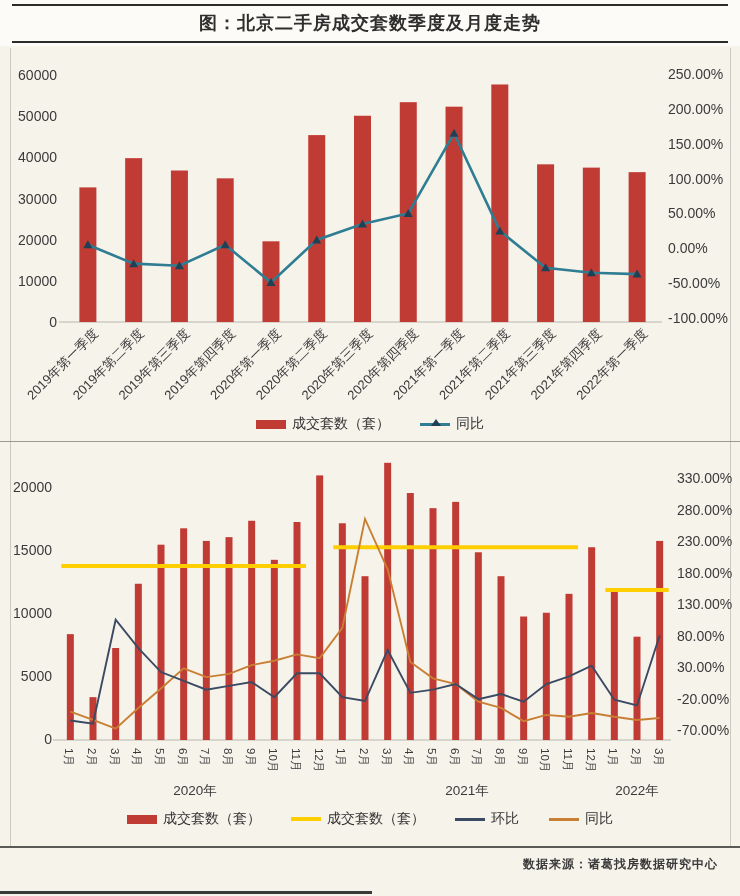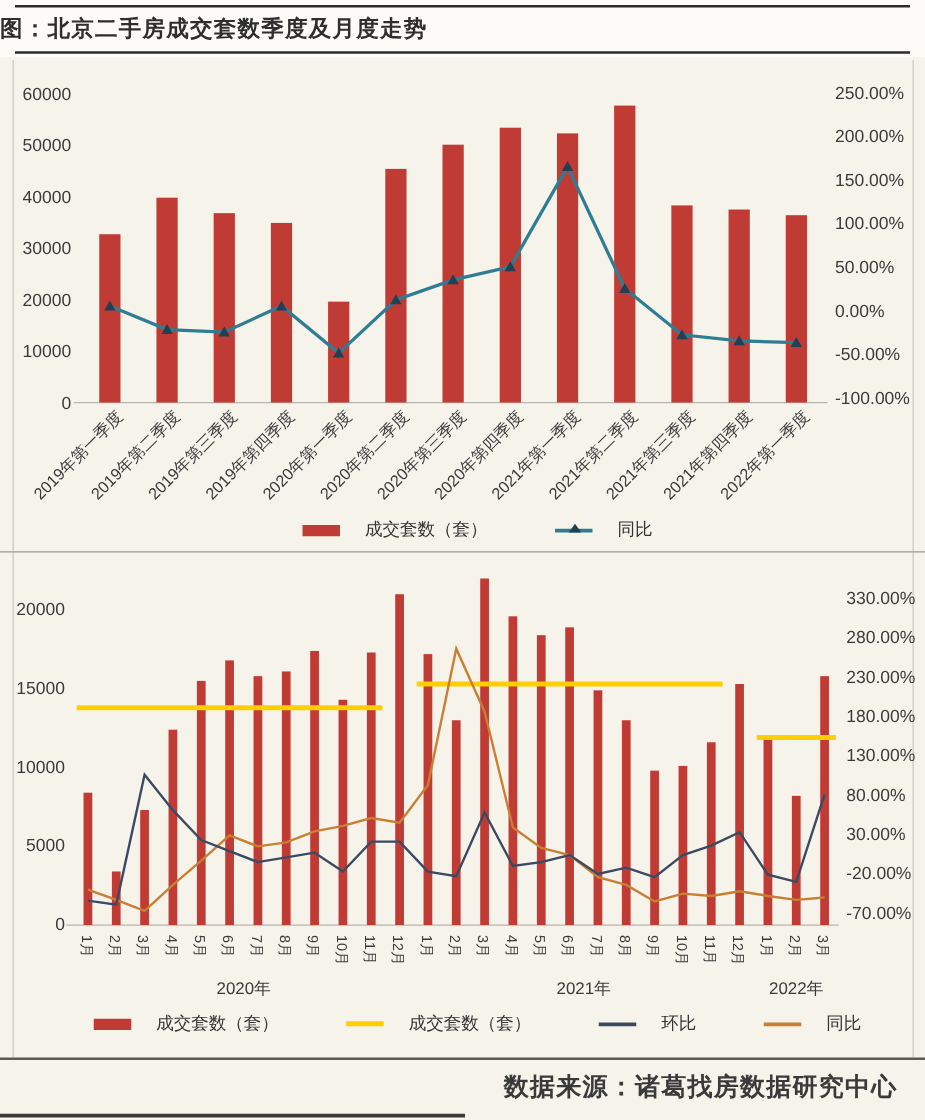--- a/index.html
+++ b/index.html
@@ -7,51 +7,51 @@
     width:740px;height:896px;position:relative;overflow:hidden;
     background:#f6f3eb;
     font-family:"Liberation Serif","DejaVu Serif",serif;
     color:#3a3a3a;
   }
   .title-strip{position:absolute;top:0;left:0;width:740px;height:46px;background:#fcfbf7;}
   .rule{position:absolute;background:#2b2b2b;}
   .rule-top{top:4px;left:12px;width:716px;height:2px;}
   .rule-under-title{top:41px;left:12px;width:716px;height:2px;}
   .page-title{
-    position:absolute;top:11px;left:0;width:740px;
+    position:absolute;top:11px;left:0;width:740px;text-align:center;
     font-size:18px;font-weight:bold;color:#2e2e2e;letter-spacing:1px;
   }
   .frame-left{position:absolute;left:10px;top:48px;width:1px;height:798px;background:#ccc9c0;}
   .frame-right{position:absolute;left:730px;top:48px;width:1px;height:798px;background:#ccc9c0;}
   .divider{position:absolute;top:441px;left:0;width:740px;height:1px;background:#9d9a93;}
   .bottom-rule{position:absolute;top:846px;left:0;width:740px;height:2px;background:#5a5a56;}
   .bottom-edge{position:absolute;top:891px;left:0;width:372px;height:3px;background:#3a3a38;}
   svg{position:absolute;left:0;}
   #svg-quarterly{top:48px;}
   #svg-monthly{top:443px;}
   svg text{font-family:"Liberation Sans","DejaVu Sans",sans-serif;fill:#3a3a3a;}
   .legend{
     position:absolute;left:0;width:740px;display:flex;justify-content:center;
     align-items:center;gap:30px;
     font-family:"Liberation Serif","DejaVu Serif",serif;
     font-size:14px;color:#333;
   }
   #legend-quarterly{top:412px;height:24px;}
   #legend-monthly{top:807px;height:24px;}
-  .legend-item{display:flex;align-items:center;gap:20px;margin-left:24px;}
+  .legend-item{display:flex;align-items:center;gap:6px;}
   .sw-bar{width:30px;height:9px;display:inline-block;}
   .sw-line{width:30px;height:3px;display:inline-block;position:relative;}
   .sw-line .tri{
     position:absolute;left:11px;top:-4px;width:0;height:0;
     border-left:5px solid transparent;border-right:5px solid transparent;
     border-bottom:7px solid #1f4055;
   }
   .source-line{
     position:absolute;top:856px;left:0;width:718px;text-align:right;
-    font-size:20px;font-weight:bold;color:#3a3a3a;letter-spacing:1px;
+    font-size:12px;font-weight:bold;color:#3a3a3a;letter-spacing:1px;
   }
   .watermark{position:absolute;color:rgba(222,168,110,0.18);font-size:20px;transform:rotate(-18deg);}
 </style>
 </head>
 <body>
 
 <div class="title-strip"></div>
 <div class="rule rule-top"></div>
 <div class="page-title">图：北京二手房成交套数季度及月度走势</div>
 <div class="rule rule-under-title"></div>

